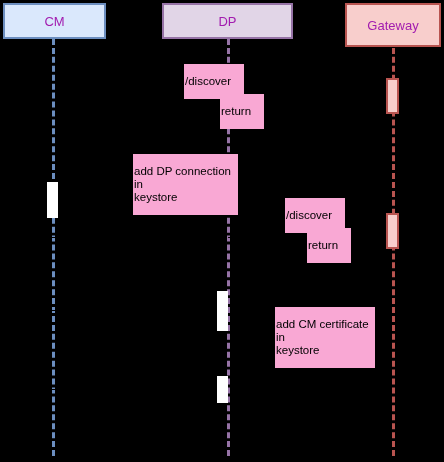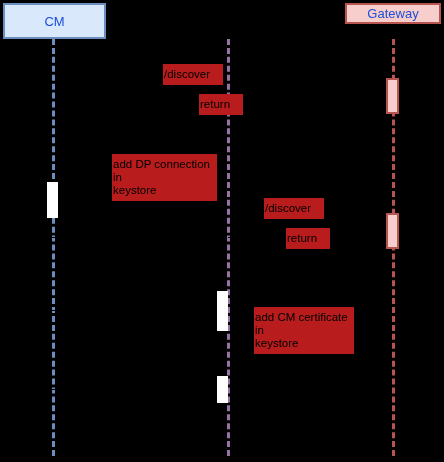--- a/index.html
+++ b/index.html
@@ -21,27 +21,27 @@
   .participant {
     position: absolute;
     box-sizing: border-box;
     border-width: 2px;
     border-style: solid;
     display: flex;
     align-items: center;
     justify-content: center;
     font-size: 13px;
     line-height: 1;
-    color: #1d4ed8;
+    color: #a21caf;
   }
   .p-cm      { left: 3px;   top: 3px; width: 103px; height: 36px;
                background: #dae8fc; border-color: #6c8ebf; }
   .p-dp      { left: 162px; top: 3px; width: 131px; height: 36px;
                background: #e1d5e7; border-color: #9673a6; }
-  .p-gateway { left: 345px; top: 3px; width: 96px;  height: 21px;
+  .p-gateway { left: 345px; top: 3px; width: 96px;  height: 44px;
                background: #f8cecc; border-color: #b85450; }
 
   
   .lifeline {
     position: absolute;
     width: 0;
     border-left-width: 3px;
     border-left-style: dashed;
     top: 39px;
   }
@@ -67,27 +67,28 @@
   .msg-line {
     position: absolute;
     height: 0;
     border-top: 1px solid #000000;
   }
   .msg-line.dashed { border-top-style: dashed; }
 
   
   .msg-label {
     position: absolute;
-    background: #b91c1c;
+    background: #f9a8d4;
     color: #000000;
     font-size: 11.5px;
     line-height: 13px;
     white-space: pre-line;
-    padding: 4px 1px;
+    padding: 11px 1px;
     box-sizing: border-box;
+    margin-left: 21px;
   }
   .align-center { text-align: center; }
   .align-left   { text-align: left; }
 </style>
 </head>
 <body>
 
 <div id="canvas">
 
   <div class="lifeline ll-cm"></div>
@@ -104,20 +105,23 @@
 
   <div class="activation act-gateway" style="left:386px; top:78px;  width:13px; height:36px;"></div>
   <div class="activation act-plain" style="left:47px;  top:182px; width:11px; height:36px;"></div>
   <div class="activation act-gateway" style="left:386px; top:213px; width:13px; height:36px;"></div>
   <div class="activation act-plain" style="left:217px; top:291px; width:11px; height:40px;"></div>
   <div class="activation act-plain" style="left:217px; top:376px; width:11px; height:27px;"></div>
 
   <div class="participant p-cm">
     <span>CM</span>
   </div>
+  <div class="participant p-dp">
+    <span>DP</span>
+  </div>
   <div class="participant p-gateway">
     <span>Gateway</span>
   </div>
 
   <div class="msg-label align-left" style="left:163px; top:64px; width:60px;">/discover</div>
 
   <div class="msg-label align-left" style="left:199px; top:94px; width:44px;">return</div>
 
   <div class="msg-label align-left" style="left:112px; top:154px; width:105px;">add DP connection in
 keystore</div>

